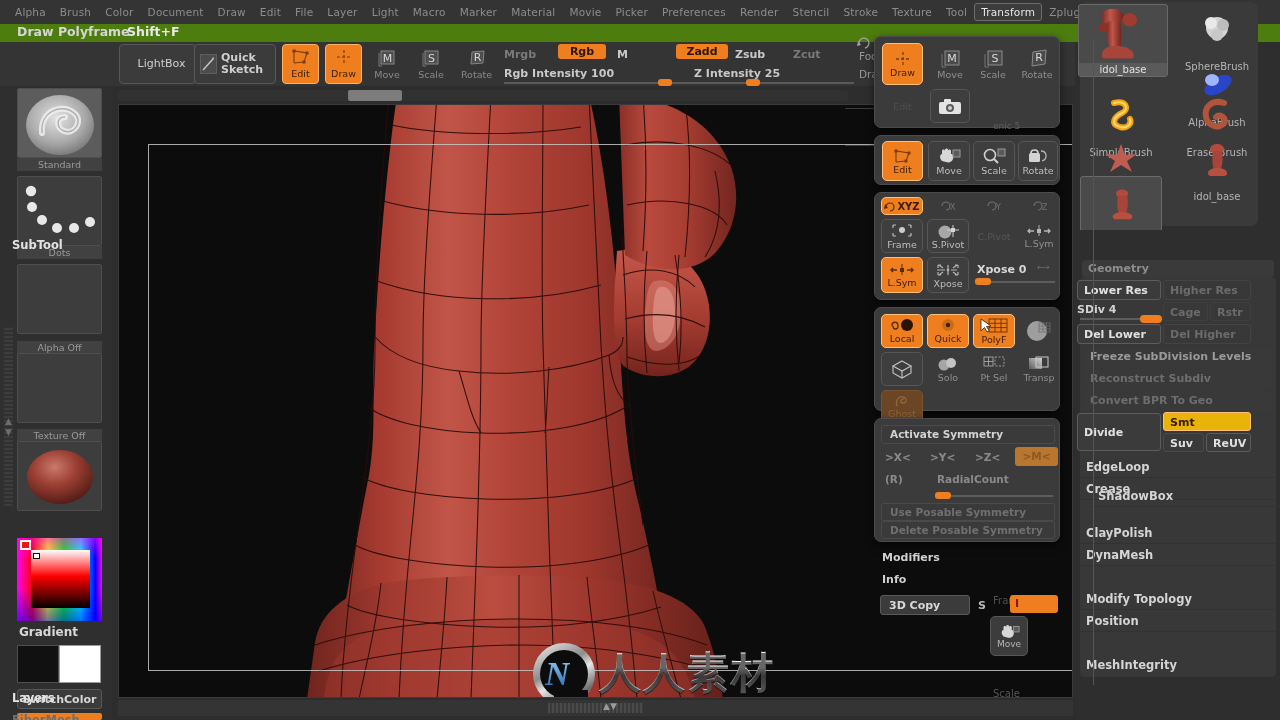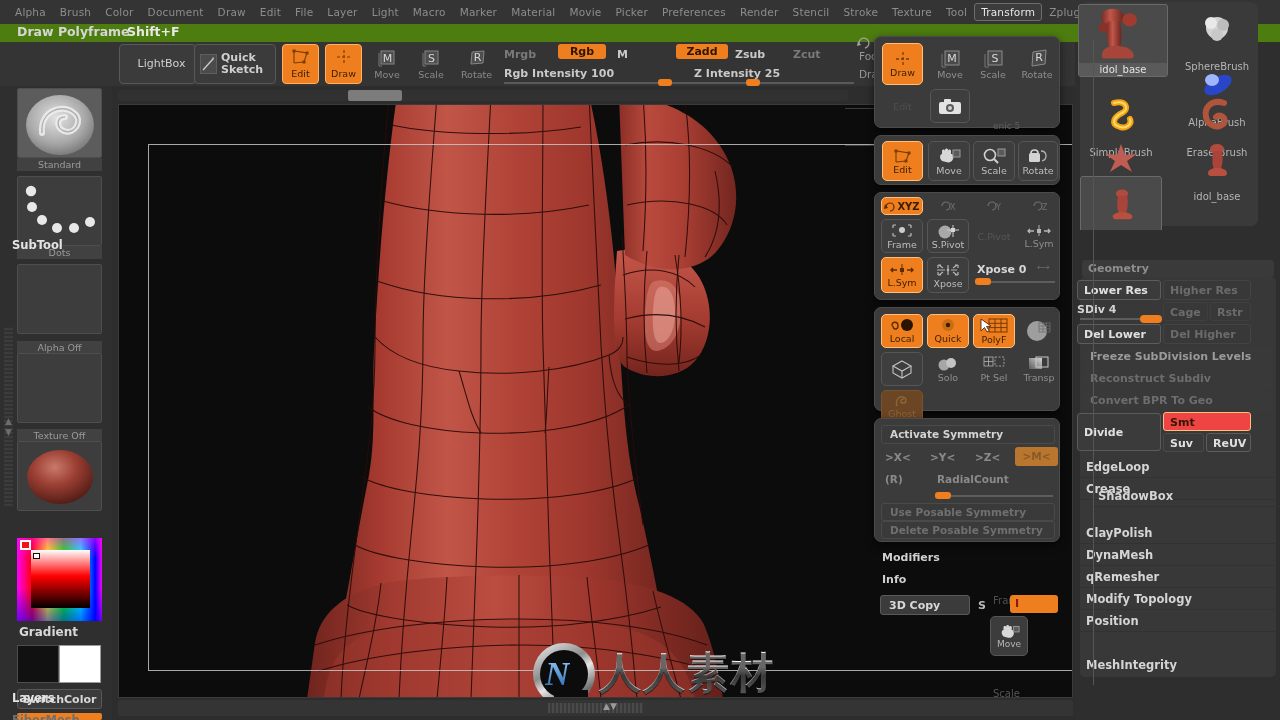--- a/index.html
+++ b/index.html
@@ -131,21 +131,21 @@
 
   
   .rpanel{position:absolute;left:1075px;top:230px;width:205px;height:490px;background:#2e2e2e;}
   .rhead{position:absolute;left:12px;font-size:11.5px;color:#e3e3e3;font-weight:bold;}
   .rsub{position:absolute;left:1082px;width:192px;height:17px;background:#3a3a3a;border-radius:3px;}
   .rsub .cap{position:absolute;left:6px;top:2px;font-size:11px;color:#8e8e8e;font-weight:bold;}
   .rbox{position:absolute;left:1080px;top:262px;width:196px;height:412px;background:#383838;border-radius:5px;}
   .rbtn{position:absolute;background:#3b3b3b;border:1px solid #5c5c5c;border-radius:3px;
         color:#e0e0e0;font-size:11px;font-weight:bold;line-height:19px;padding-left:6px;}
   .rbtn.dis{background:#383838;border-color:#434343;color:#6b6b6b;}
-  .rbtn.on{background:#ef4444;border-color:#ffbe79;color:#331800;}
+  .rbtn.on{background:#eab308;border-color:#ffbe79;color:#331800;}
   .rrow{position:absolute;left:1084px;width:188px;height:20px;background:#3b3b3b;border-radius:3px;
         color:#cfcfcf;font-size:11px;font-weight:bold;line-height:19px;padding-left:6px;}
   .rrow.dis{color:#6d6d6d;background:#393939;}
   .rslider{position:absolute;height:2px;background:#5d5d5d;}
   .rknob{position:absolute;width:22px;height:8px;background:#ef7f1e;border-radius:4px;}
   .rlistitem{position:absolute;left:1080px;width:196px;height:22px;color:#d5d5d5;font-size:11.5px;
              font-weight:bold;line-height:22px;padding-left:6px;border-bottom:1px solid #323232;}
   .leftcurve{position:absolute;left:1093px;top:40px;width:1px;height:645px;background:#555;z-index:45;}
   .divider{position:absolute;background:#3d3d3d;}
 </style>
@@ -881,21 +881,20 @@
   <div class="rbtn" style="left:1077px;top:413px;width:84px;height:38px;line-height:37px;">Divide</div>
   <div class="rbtn on" style="left:1163px;top:412px;width:88px;height:19px;">Smt</div>
   <div class="rbtn" style="left:1163px;top:433px;width:41px;height:19px;border-color:#4a4a4a;background:#3a3a3a;">Suv</div>
   <div class="rbtn" style="left:1206px;top:433px;width:45px;height:19px;">ReUV</div>
 
   <div class="rlistitem" style="top:456px;">EdgeLoop</div>
   <div class="rlistitem" style="top:478px;">Crease</div>
   <div class="rlistitem" style="top:485px;margin-left:12px;">ShadowBox</div>
   <div class="rlistitem" style="top:522px;">ClayPolish</div>
   <div class="rlistitem" style="top:544px;">DynaMesh</div>
-  <div class="rlistitem" style="top:566px;">qRemesher</div>
   <div class="rlistitem" style="top:588px;">Modify Topology</div>
   <div class="rlistitem" style="top:610px;">Position</div>
   <div class="rlistitem" style="top:654px;border-bottom:none;">MeshIntegrity</div>
 
   <div class="rhead" style="top:691px;">Layers</div>
   <div class="rhead" style="top:713px;color:#6f6f6f;">FiberMesh</div>
 
 </div>
 
 </body></html>

